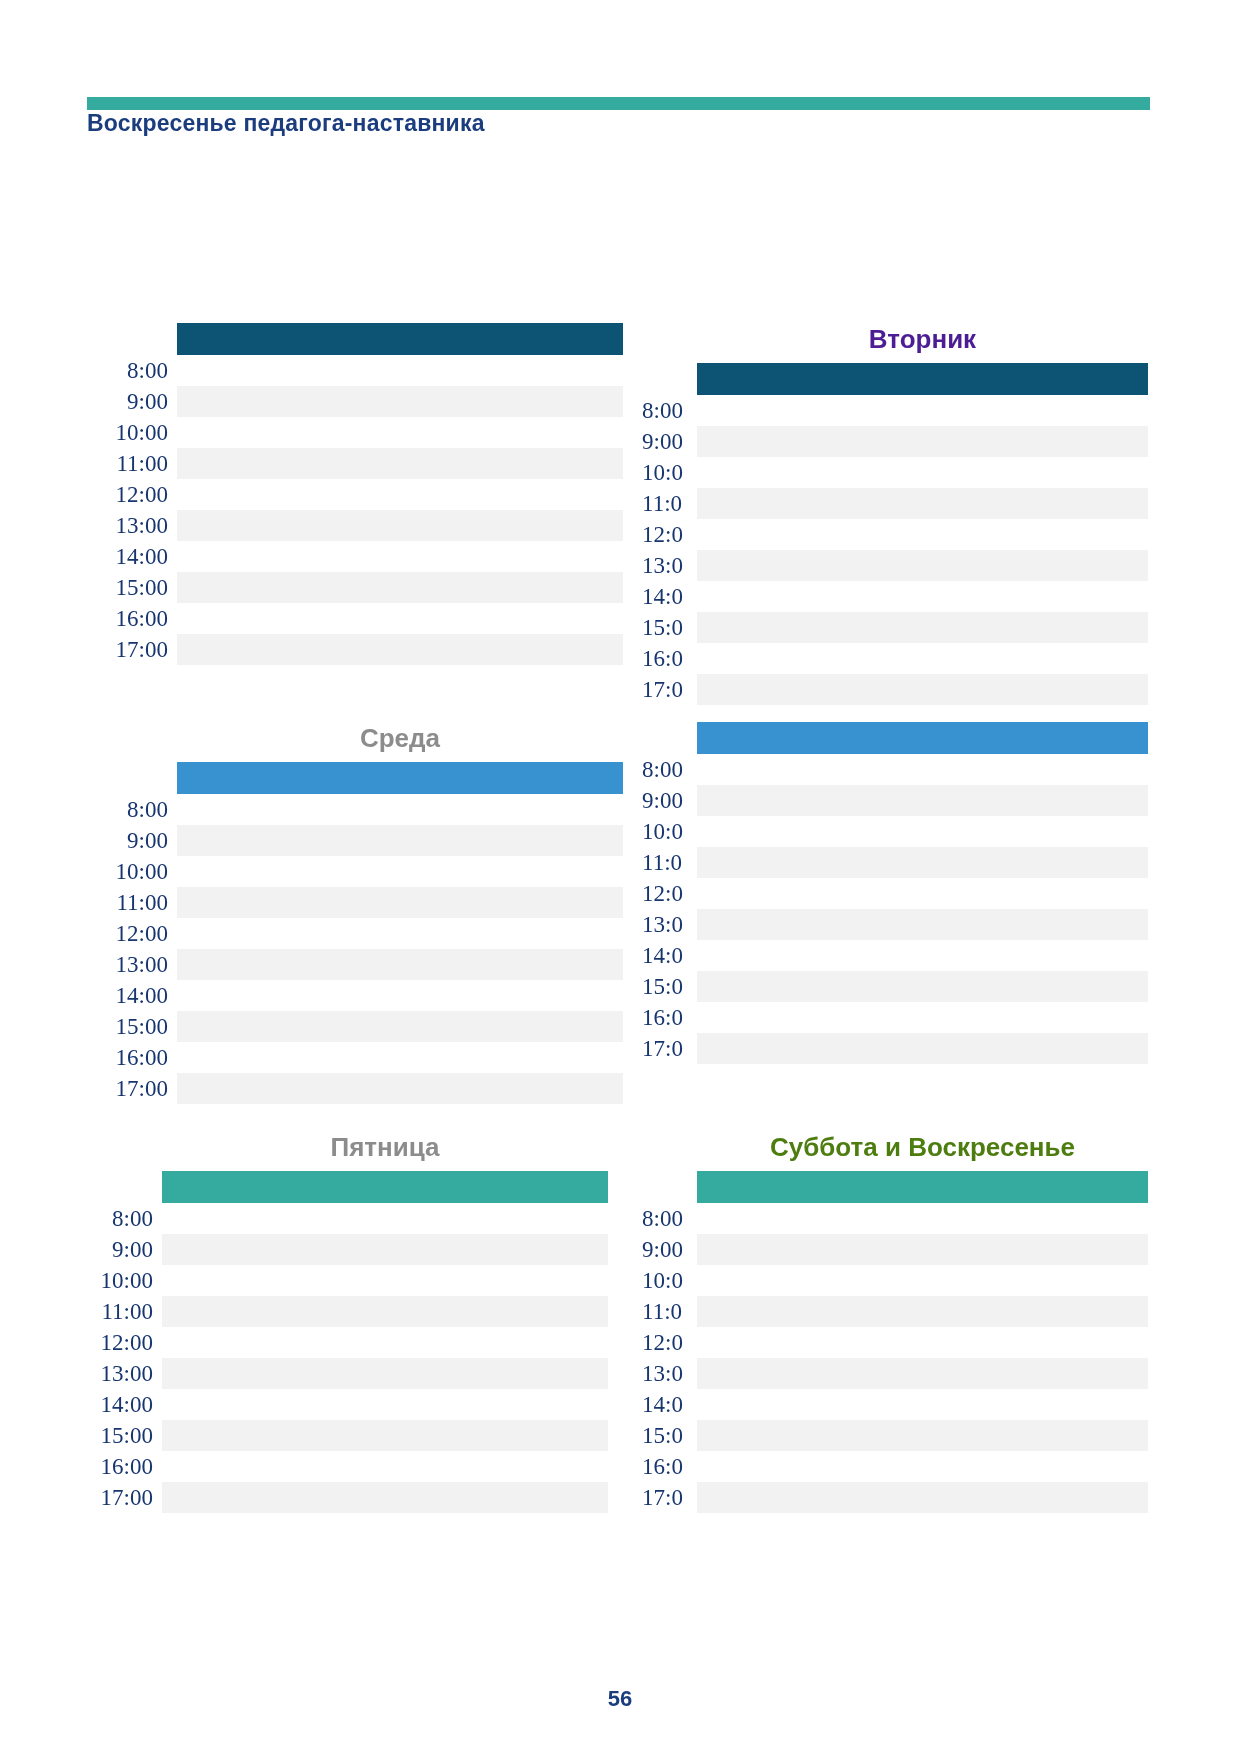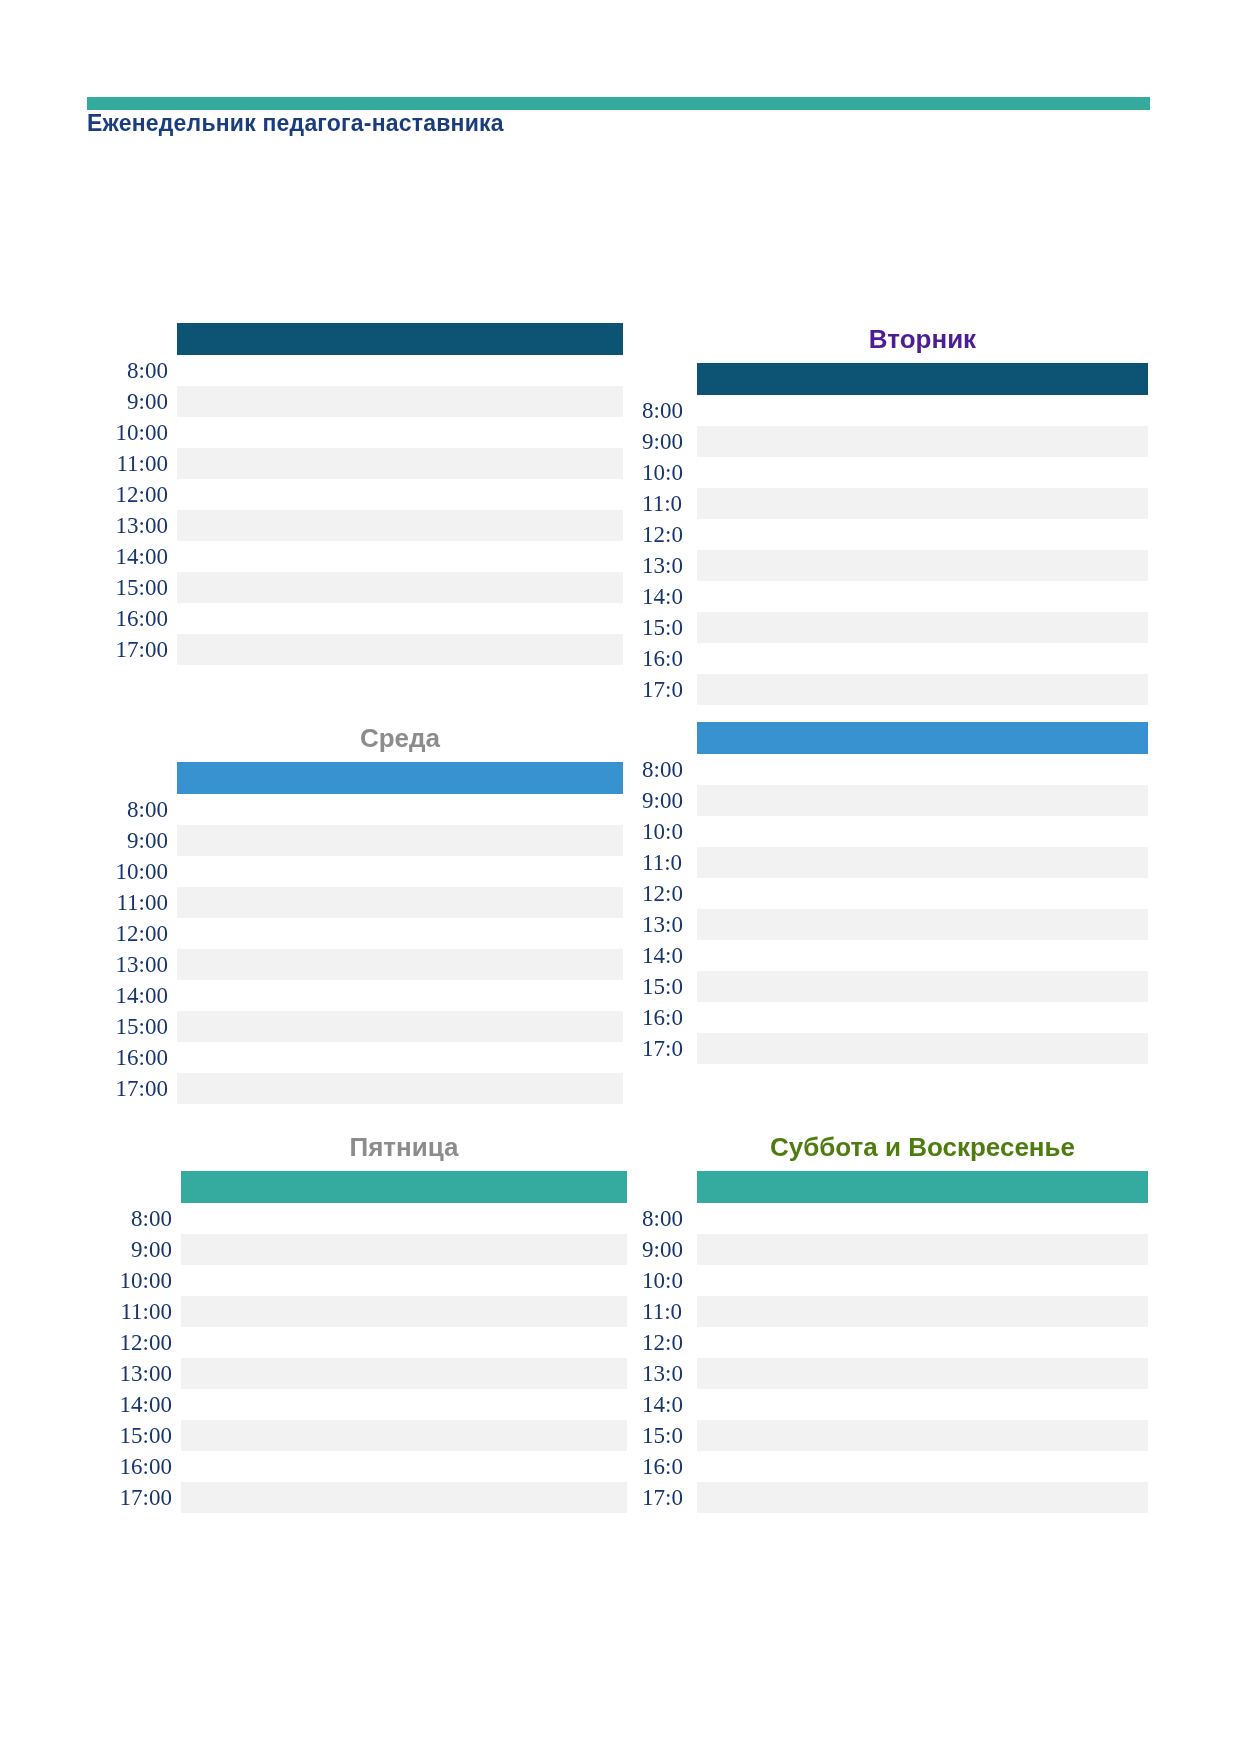--- a/index.html
+++ b/index.html
@@ -54,21 +54,21 @@
     text-align:center;
     font-size:22px;
     font-weight:bold;
   }
 </style>
 </head>
 <body>
 
 <div class="page">
   <div class="top-rule" style="background: rgb(53, 171, 160);"></div>
-  <div class="doc-title" style="color: rgb(27, 61, 126);">Еженедельник педагога-наставника</div>
+  <div class="doc-title" style="color: rgb(27, 61, 126);">Воскресенье педагога-наставника</div>
   <div class="week-grid" id="week-grid">
       <div class="day-block" style="left: 100px; top: 323px; width: 523px;">
         <div class="day-bar" style="margin-left: 77px; width: 446px; background: rgb(13, 84, 116);"></div>
         <div class="time-row">
           <div class="time-label" style="width: 68px; margin-right: 9px; text-align: right; color: rgb(23, 53, 111);">8:00</div>
           <div class="time-cell" style="width: 446px;"></div>
         </div>
         <div class="time-row">
           <div class="time-label" style="width: 68px; margin-right: 9px; text-align: right; color: rgb(23, 53, 111);">9:00</div>
           <div class="time-cell" style="width: 446px; background: rgb(242, 242, 242);"></div>
@@ -230,21 +230,21 @@
         </div>
         <div class="time-row">
           <div class="time-label" style="width: 46px; margin-right: 9px; text-align: left; color: rgb(23, 53, 111);">16:0</div>
           <div class="time-cell" style="width: 451px;"></div>
         </div>
         <div class="time-row">
           <div class="time-label" style="width: 46px; margin-right: 9px; text-align: left; color: rgb(23, 53, 111);">17:0</div>
           <div class="time-cell" style="width: 451px; background: rgb(242, 242, 242);"></div>
         </div>
       </div>
-      <div class="day-block" style="left: 104px; top: 1131px; width: 523px;">
+      <div class="day-block" style="left: 85px; top: 1131px; width: 523px;">
         <div class="day-title" style="margin-left: 77px; width: 446px; color: rgb(140, 140, 140);">Пятница</div>
         <div class="day-bar" style="margin-left: 77px; width: 446px; background: rgb(53, 171, 160);"></div>
         <div class="time-row">
           <div class="time-label" style="width: 68px; margin-right: 9px; text-align: right; color: rgb(23, 53, 111);">8:00</div>
           <div class="time-cell" style="width: 446px;"></div>
         </div>
         <div class="time-row">
           <div class="time-label" style="width: 68px; margin-right: 9px; text-align: right; color: rgb(23, 53, 111);">9:00</div>
           <div class="time-cell" style="width: 446px; background: rgb(242, 242, 242);"></div>
         </div>
@@ -319,13 +319,14 @@
         <div class="time-row">
           <div class="time-label" style="width: 46px; margin-right: 9px; text-align: left; color: rgb(23, 53, 111);">16:0</div>
           <div class="time-cell" style="width: 451px;"></div>
         </div>
         <div class="time-row">
           <div class="time-label" style="width: 46px; margin-right: 9px; text-align: left; color: rgb(23, 53, 111);">17:0</div>
           <div class="time-cell" style="width: 451px; background: rgb(242, 242, 242);"></div>
         </div>
       </div>
     </div>
+  <div class="page-number" style="color: rgb(27, 61, 126);">56</div>
 </div>
 
 </body></html>

